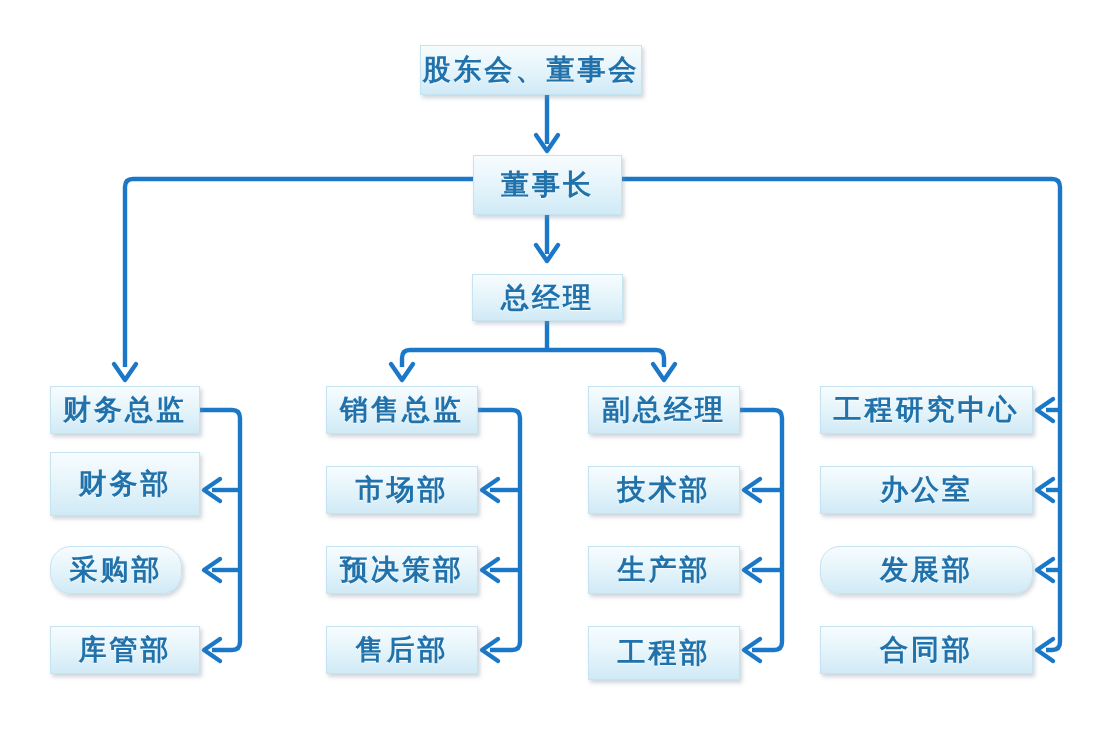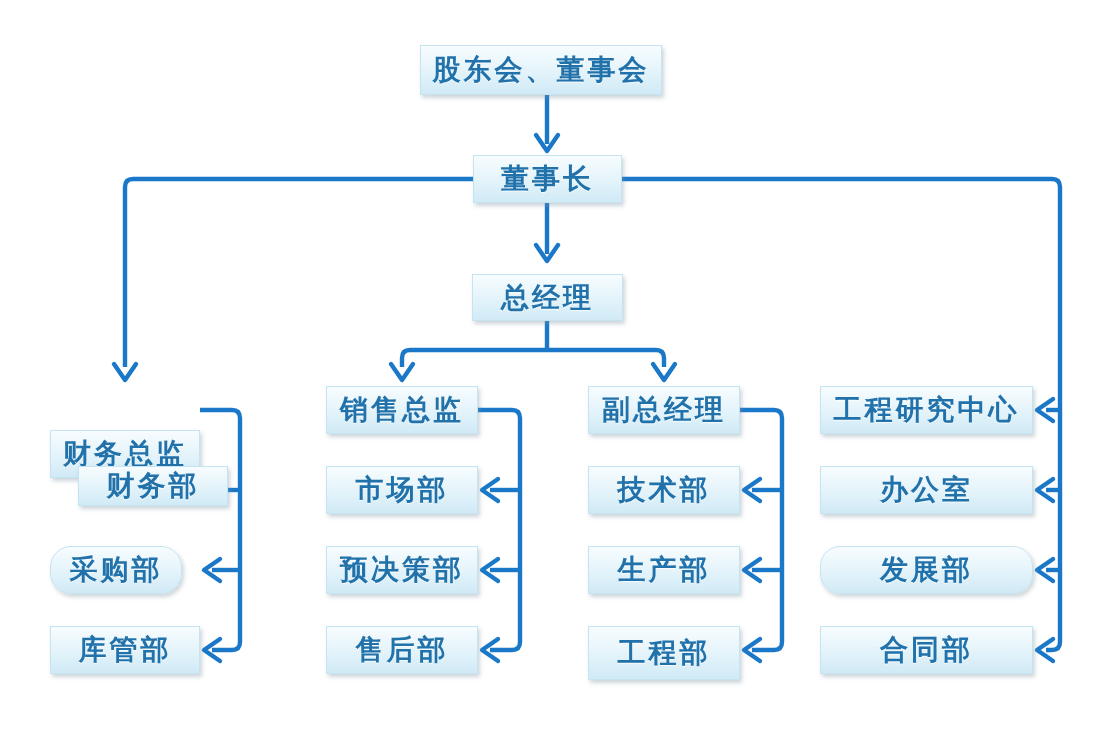--- a/index.html
+++ b/index.html
@@ -103,28 +103,28 @@
     <g>
       <path d="M740,410 H774 Q782,410 782,418 V642 Q782,650 774,650 H752"></path>
       <path d="M782,490 H752"></path>
       <path d="M782,570 H752"></path>
       <path d="M760,479 L744,490 L760,501" stroke-linecap="round" stroke-linejoin="round"></path>
       <path d="M760,559 L744,570 L760,581" stroke-linecap="round" stroke-linejoin="round"></path>
       <path d="M760,639 L744,650 L760,661" stroke-linecap="round" stroke-linejoin="round"></path>
     </g>
   </svg>
 
-  <div class="node wide" style="left:420px; top:45px; width:242px; height:50px;">股东会、董事会</div>
+  <div class="node wide" style="left:420px; top:45px; width:222px; height:50px;">股东会、董事会</div>
 
-  <div class="node" style="left:473px; top:155px; width:149px; height:48px;">董事长</div>
+  <div class="node" style="left:473px; top:155px; width:149px; height:60px;">董事长</div>
 
   <div class="node" style="left:472px; top:274px; width:151px; height:47px;">总经理</div>
 
-  <div class="node" style="left:50px; top:386px; width:150px; height:48px;margin-top:44px;">财务总监</div>
-  <div class="node" style="left:50px; top:466px; width:150px; height:40px;margin-left:28px;">财务部</div>
+  <div class="node" style="left:50px; top:386px; width:150px; height:48px;">财务总监</div>
+  <div class="node" style="left:50px; top:452px; width:150px; height:64px;">财务部</div>
   <div class="node" style="left:50px; top:546px; width:132px; height:48px;border-radius:21px;">采购部</div>
   <div class="node" style="left:50px; top:626px; width:150px; height:48px;">库管部</div>
 
   <div class="node" style="left:326px; top:386px; width:152px; height:48px;">销售总监</div>
   <div class="node" style="left:326px; top:466px; width:152px; height:48px;">市场部</div>
   <div class="node" style="left:326px; top:546px; width:152px; height:48px;">预决策部</div>
   <div class="node" style="left:326px; top:626px; width:152px; height:48px;">售后部</div>
 
   <div class="node" style="left:588px; top:386px; width:152px; height:48px;">副总经理</div>
   <div class="node" style="left:588px; top:466px; width:152px; height:48px;">技术部</div>

